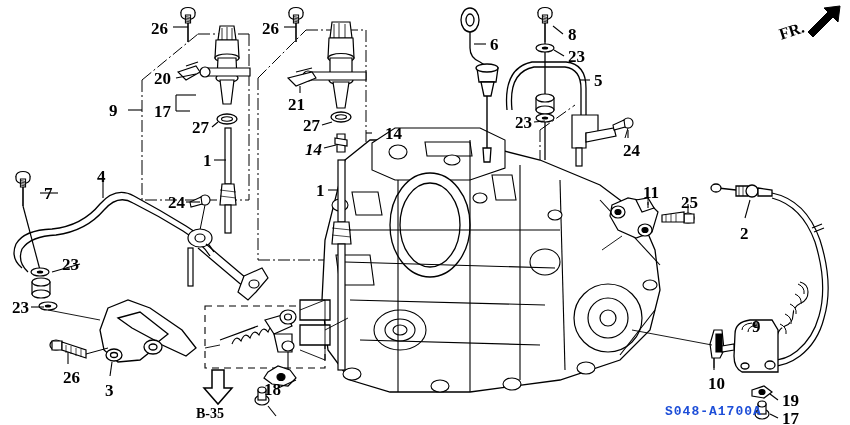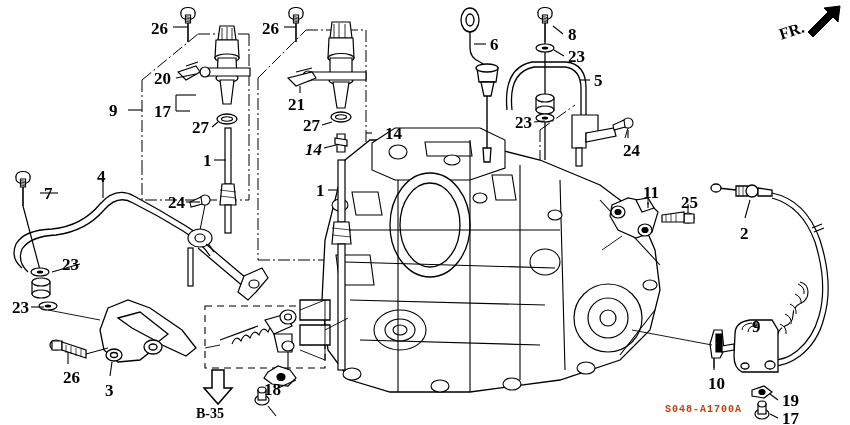--- a/index.html
+++ b/index.html
@@ -3,21 +3,21 @@
 <meta charset="utf-8">
 <style>
   html,body{margin:0;padding:0;background:#fff;}
   body{width:850px;height:425px;overflow:hidden;
        font-family:"Liberation Sans",sans-serif;}
   #stage{position:relative;width:748px;height:425px;background:#fff;}
   svg#diagram{position:absolute;left:0;top:0;width:850px;height:425px;}
   .lbl{position:absolute;font-family:"Liberation Serif",serif;font-weight:bold;
        font-size:17px;color:#000;line-height:1;white-space:nowrap;}
   .pn{position:absolute;font-family:"Liberation Mono",monospace;font-weight:bold;
-      font-size:10px;letter-spacing:1px;color:#c2410c;white-space:nowrap;}
+      font-size:13px;letter-spacing:1px;color:#1d4ed8;white-space:nowrap;}
   .fr{position:absolute;font-family:"Liberation Serif",serif;font-weight:bold;
       font-size:16px;color:#000;}
   .b35{position:absolute;font-family:"Liberation Serif",serif;font-weight:bold;
        font-size:14px;letter-spacing:0px;color:#000;white-space:nowrap;}
 </style>
 </head>
 <body>
 
 <div id="stage">
 

